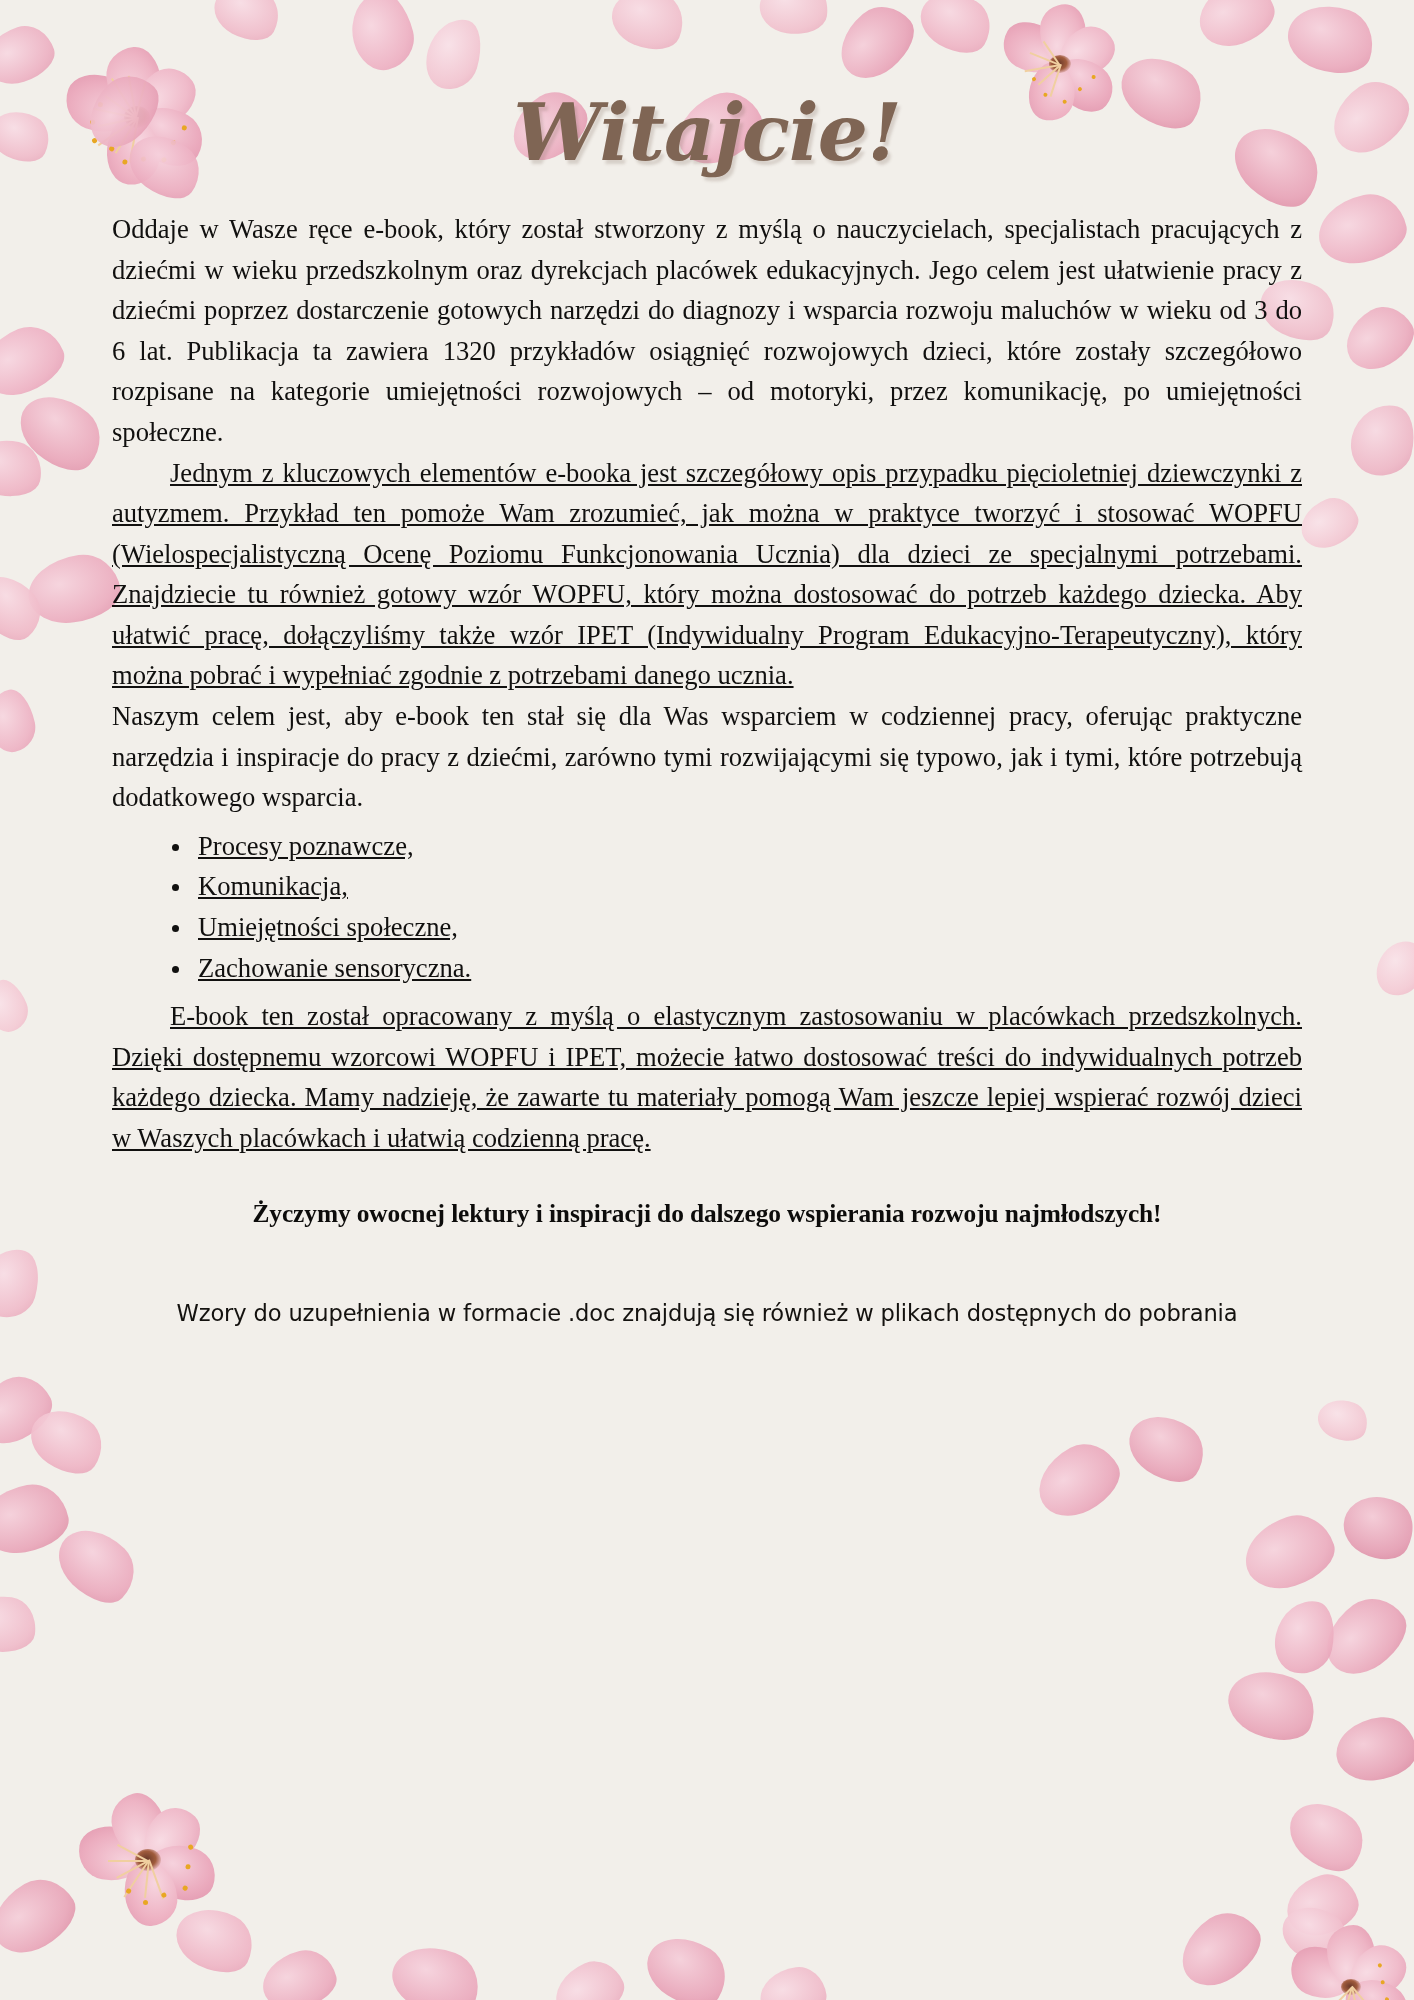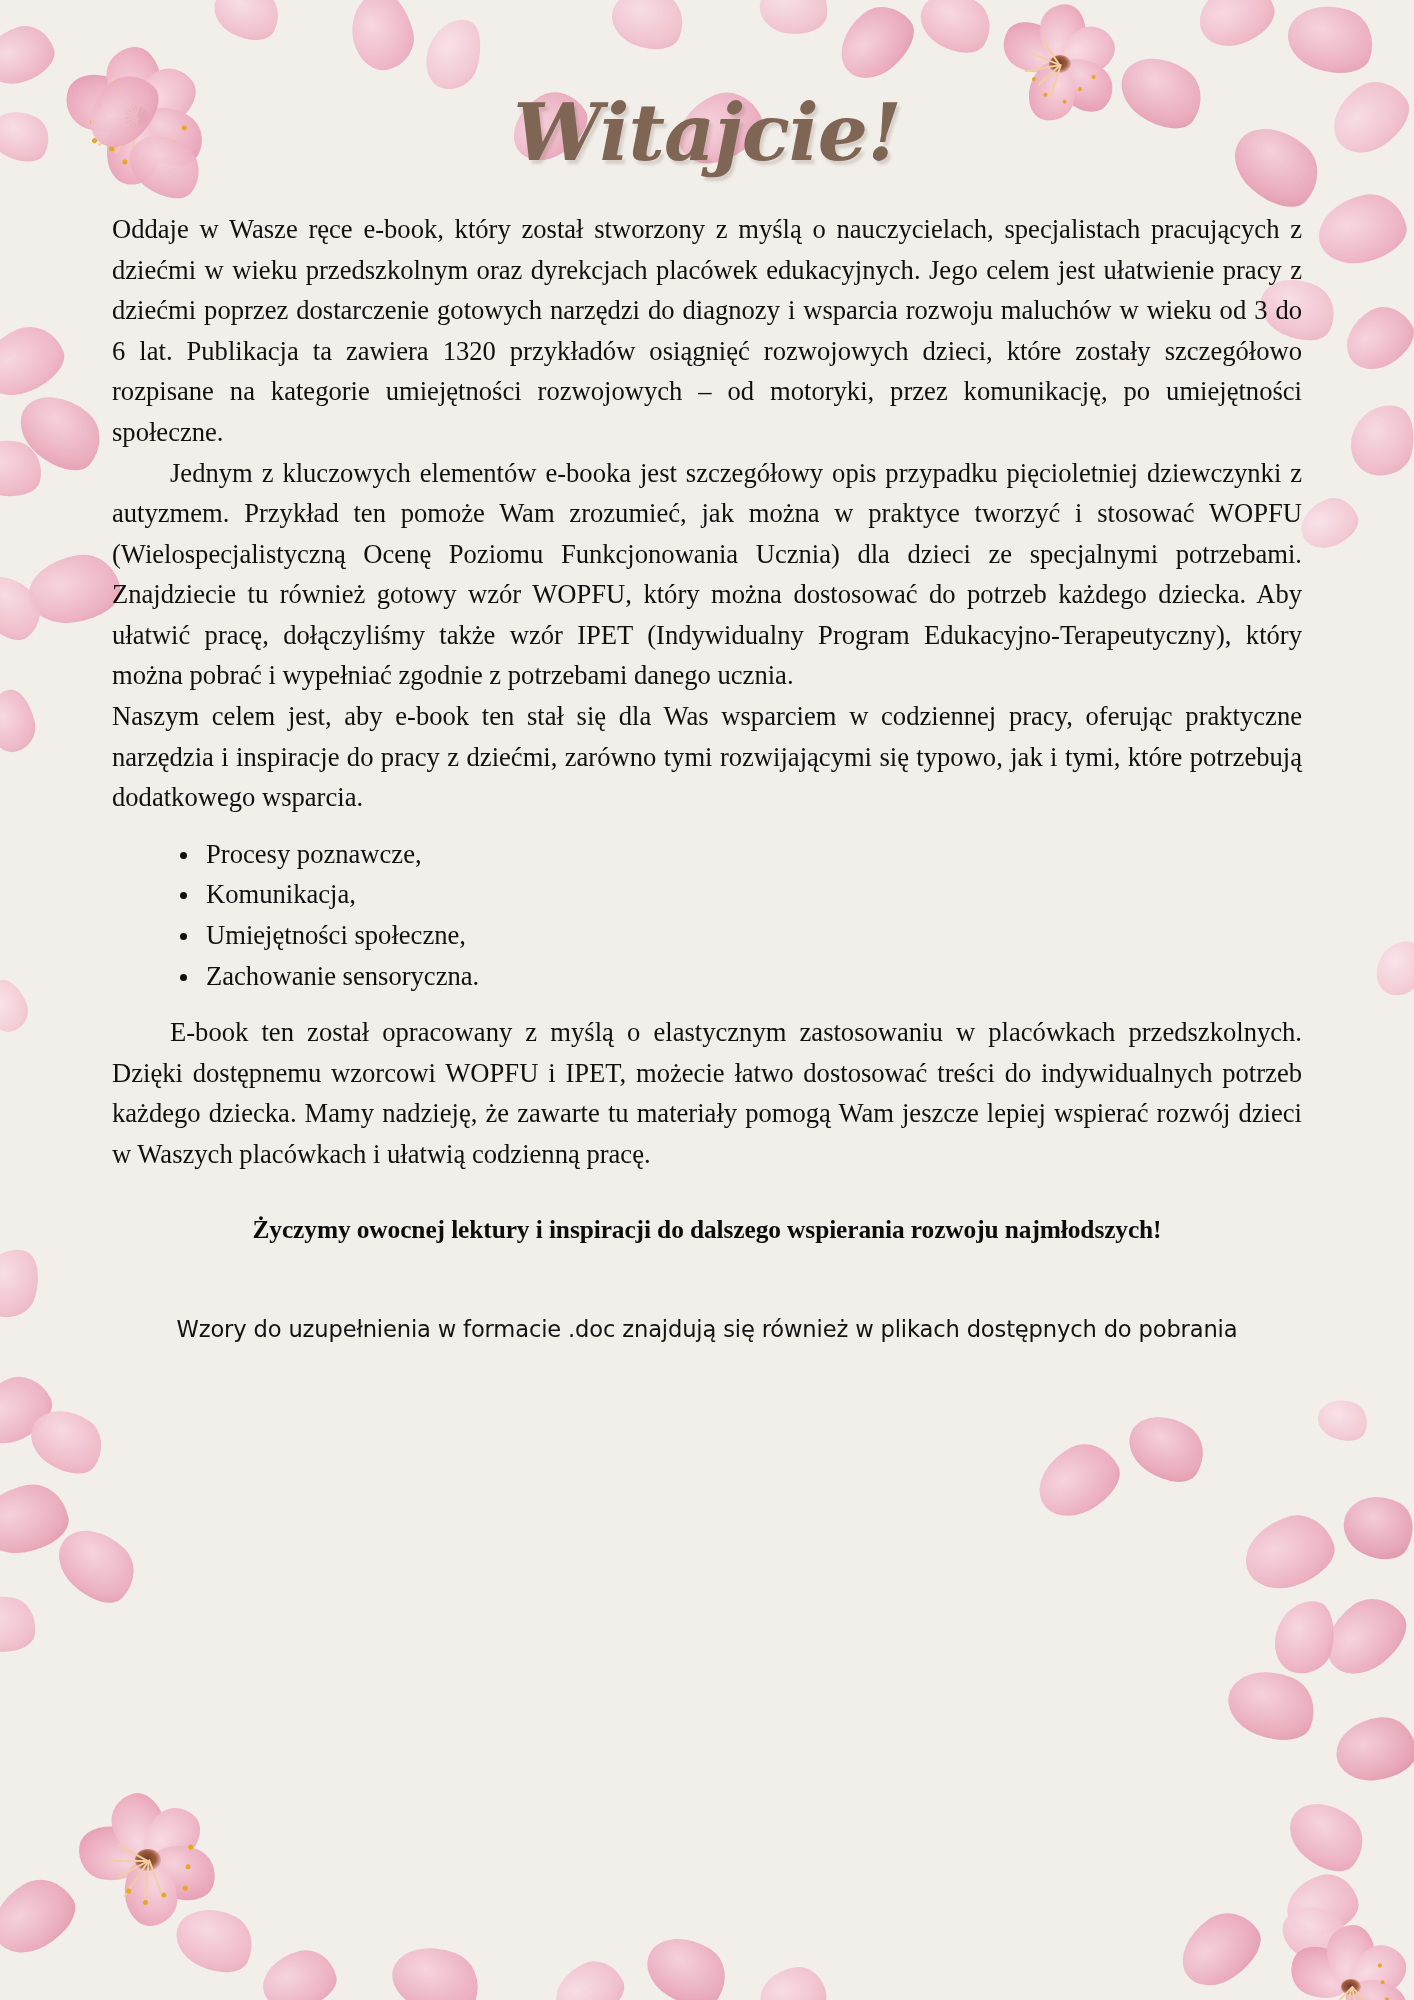--- a/index.html
+++ b/index.html
@@ -101,25 +101,27 @@
     color: #11100f;
     text-align: justify;
     text-justify: inter-word;
   }
   .body-copy p {
     margin: 0;
     text-align: justify;
   }
   .indent {
     text-indent: 58px;
+    text-decoration: underline;
   }
   .bullets {
-    margin: 16px;
+    margin: 8px;
     padding: 0 0 0 46px;
     list-style: none;
+    text-decoration: underline;
   }
   .bullets li {
     position: relative;
     padding-left: 32px;
     line-height: 40.6px;
     text-align: left;
   }
   .bullets li::before {
     content: "";
     position: absolute;

